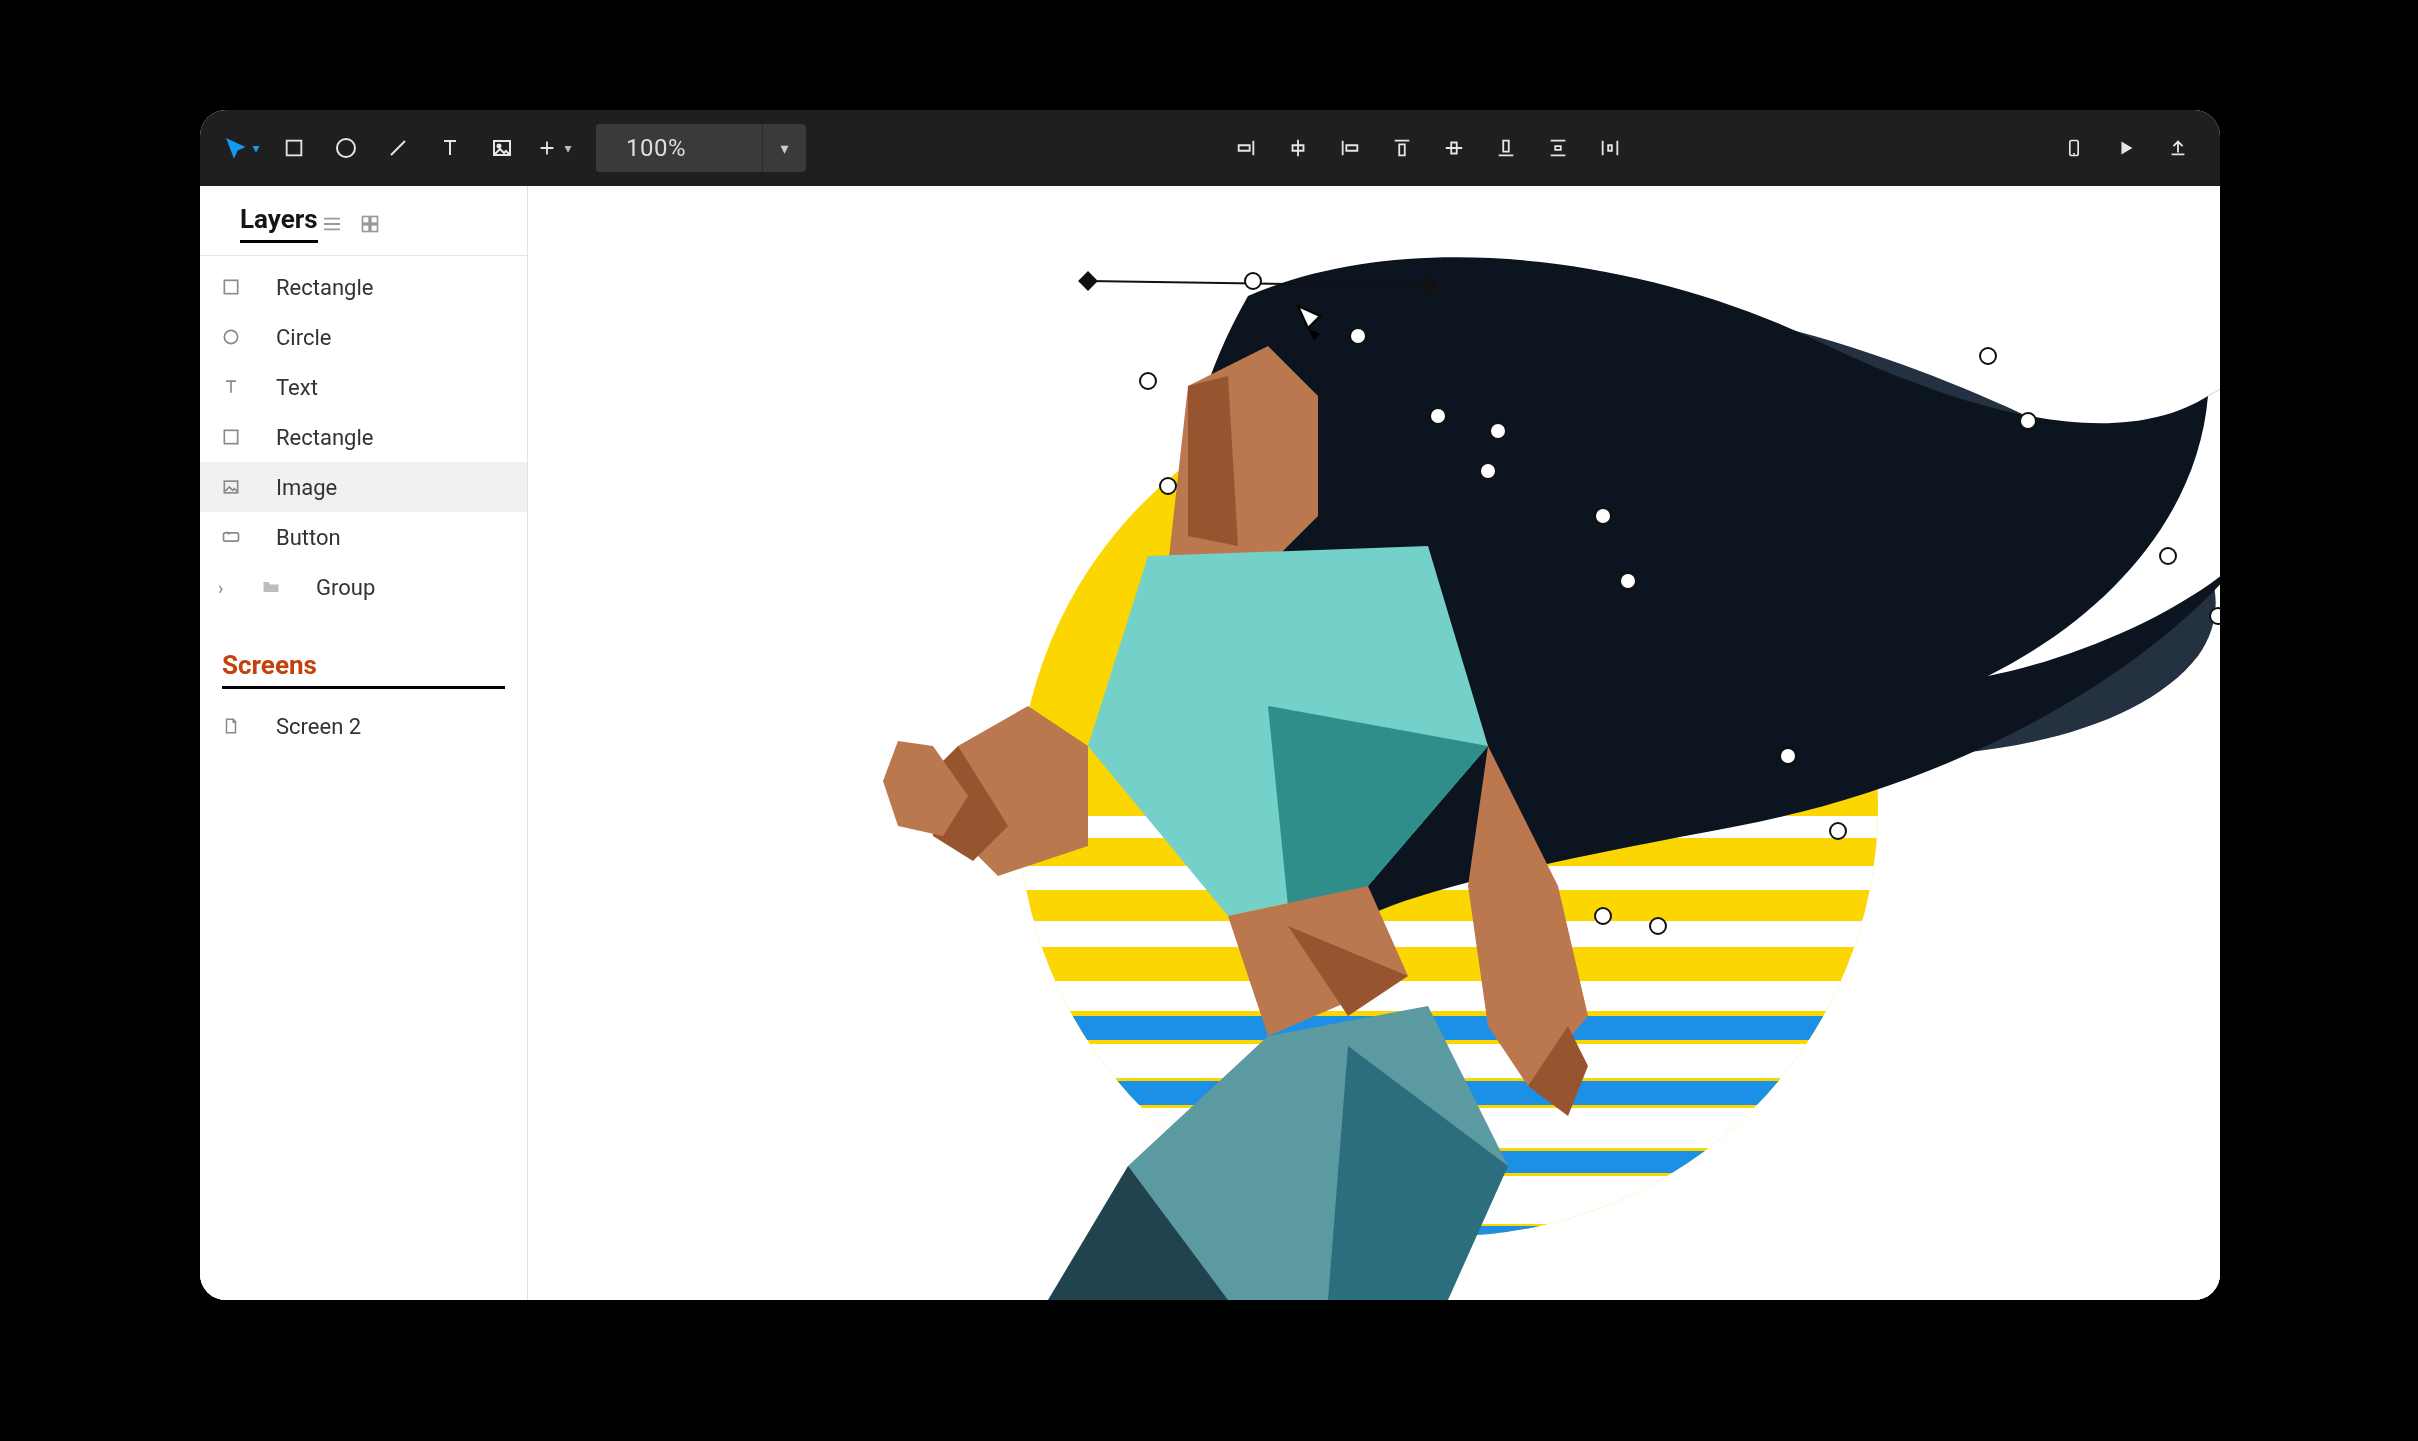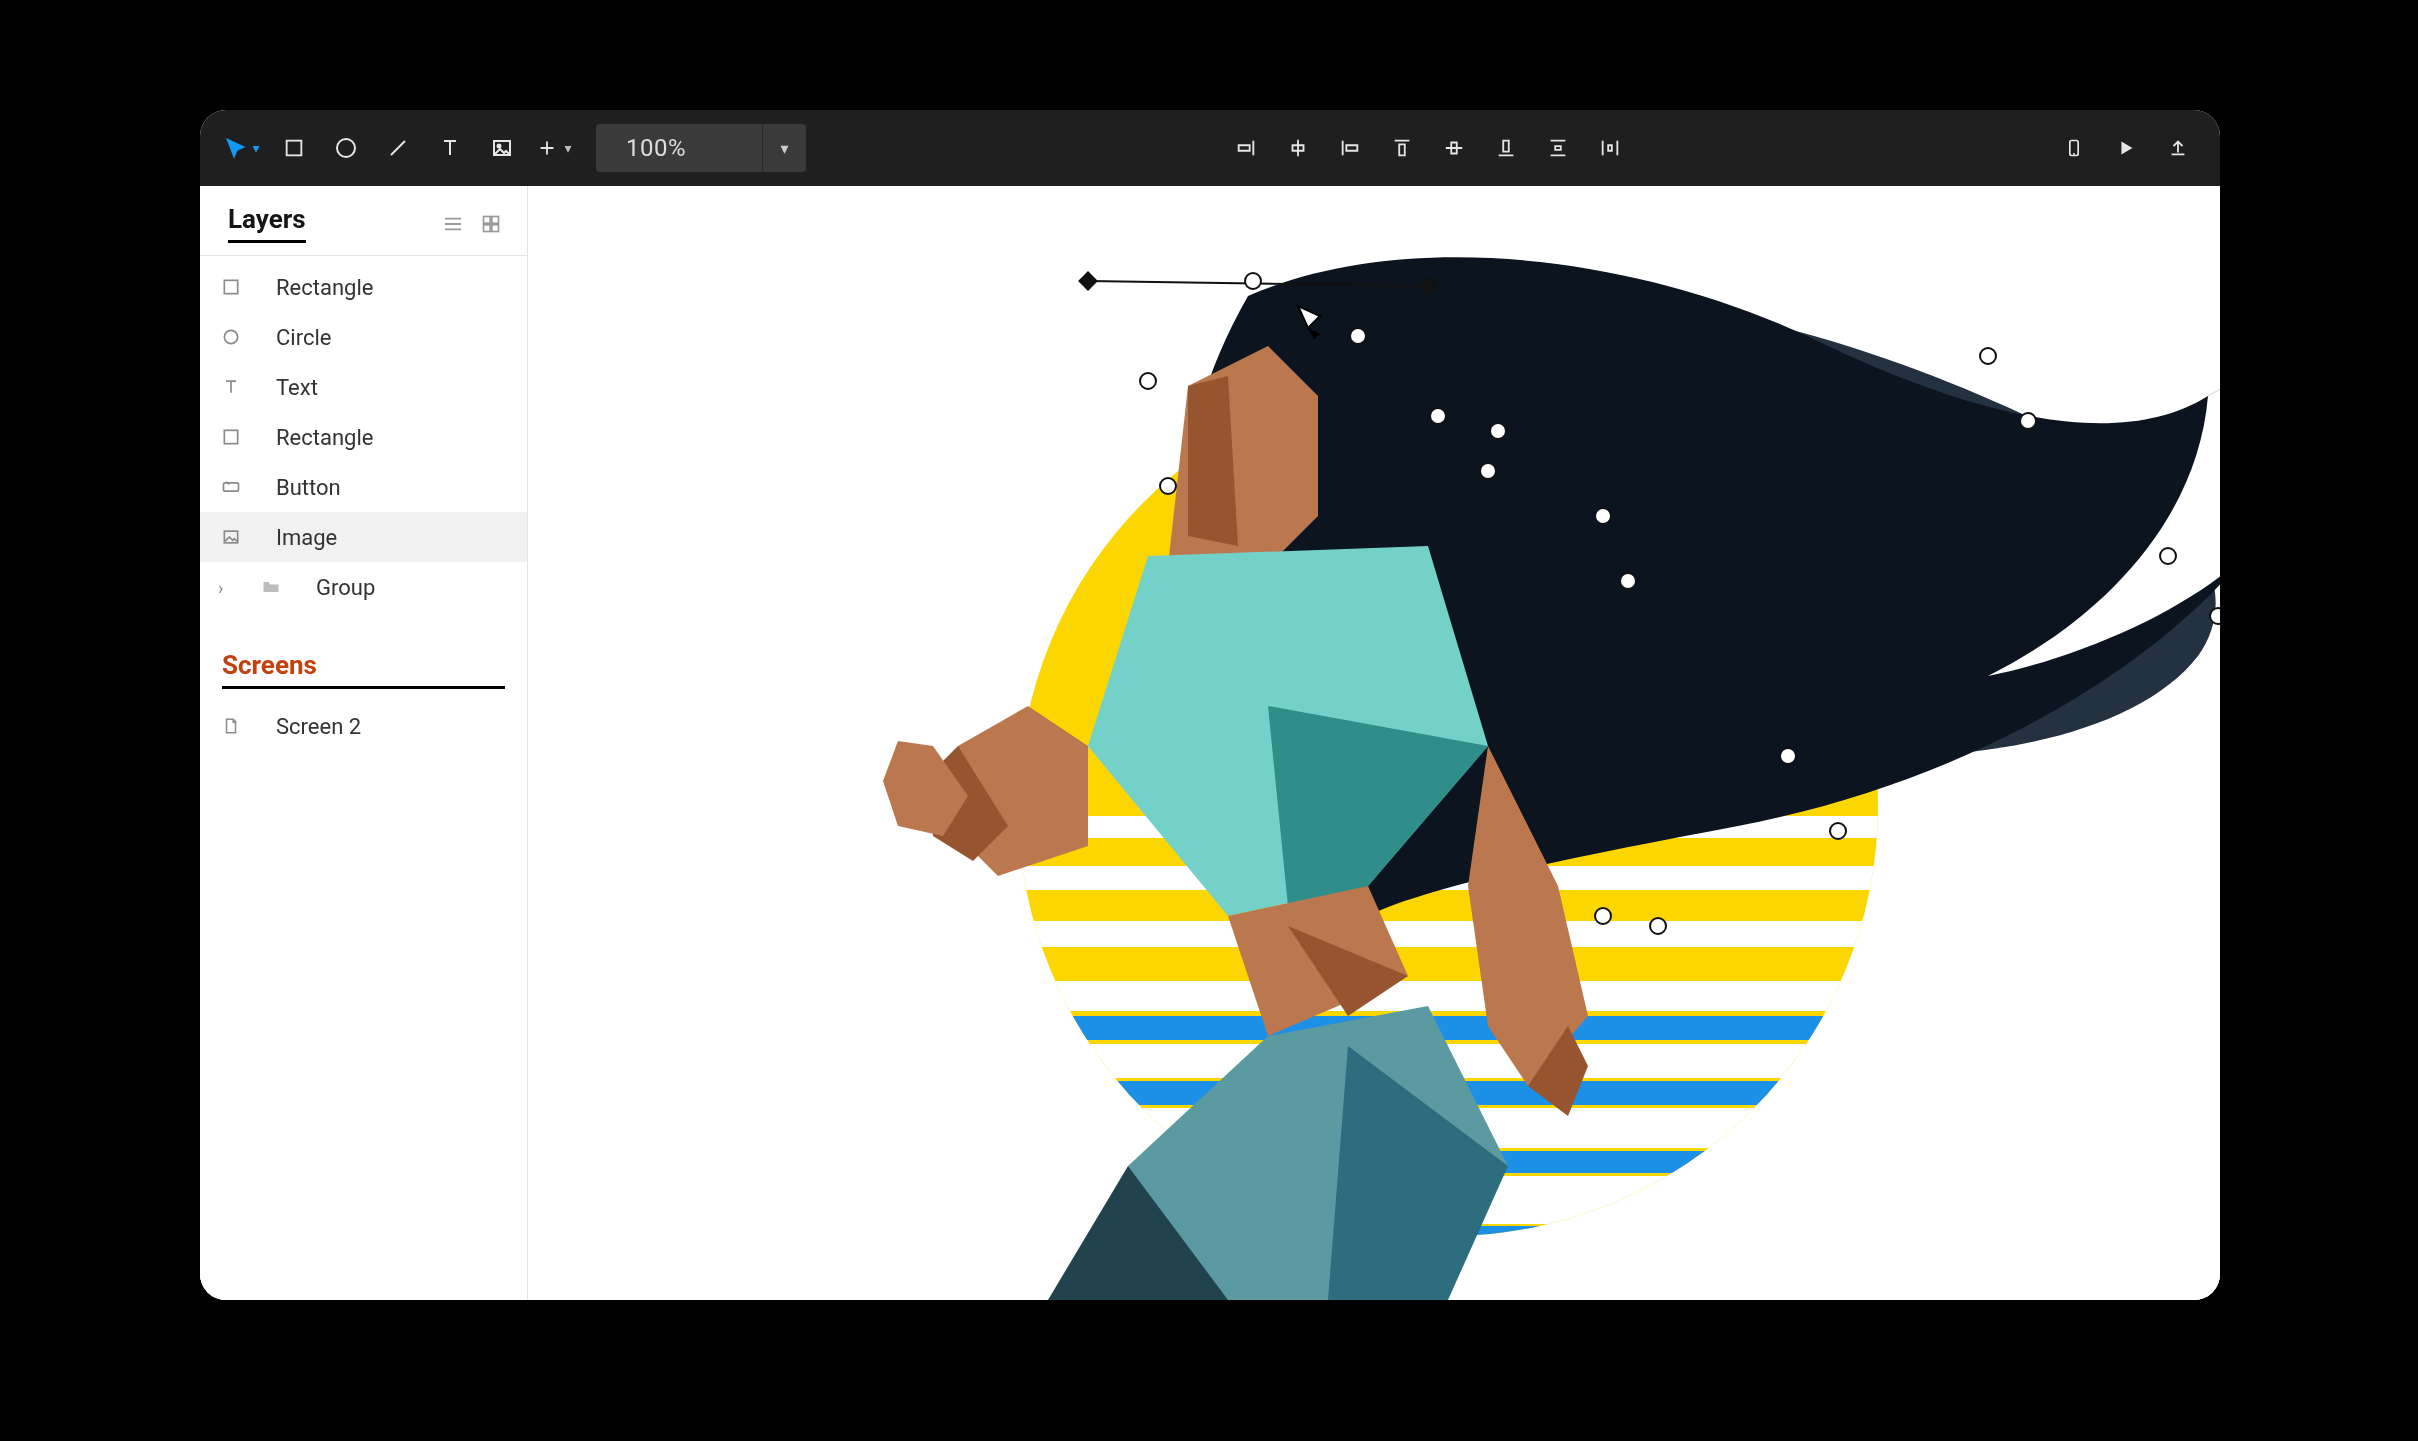--- a/index.html
+++ b/index.html
@@ -17,21 +17,21 @@
   .sel-tool { display:flex; align-items:center; gap:6px;}
   .sel-tool .caret { color:#139af2; font-size:14px; }
   .zoom-box { display:flex; align-items:center; background:#3a3a3a; border-radius:4px; height:48px; margin-left:14px;gap:46px;}
   .zoom-val { width:120px; text-align:center; color:#ddd; font-size:24px; letter-spacing:.5px;}
   .zoom-caret { width:44px; height:48px; display:flex; align-items:center; justify-content:center; border-left:1px solid #2a2a2a; color:#ccc;}
   .tb-grow { flex:1; }
   .tb-right { display:flex; align-items:center; gap:4px;}
   
   .body { position:absolute; top:76px; left:0; right:0; bottom:0; display:flex; background:#fff;}
   .sidebar { width:328px; border-right:1px solid #e2e2e2; background:#fff; padding:18px 0 0 0; color:#222; }
-  .panel-head { display:flex; align-items:center; justify-content:space-between; padding:0 22px 12px 28px;}
+  .panel-head { display:flex; align-items:center; padding:0 22px 12px 40px;}
   .panel-head h2 { font-size:26px; font-weight:700; color:#151515;}
   .panel-head h2::after{ content:""; display:block; height:3px; background:#000; width:100%; margin-top:6px;}
   .view-toggles { display:flex; gap:10px; }
   .vt { width:28px; height:22px; display:flex; align-items:center; justify-content:center; color:#9a9a9a;}
   .vt svg { stroke:#9a9a9a; fill:none; stroke-width:2;}
   .panel-divider { height:1px; background:#e5e5e5; margin-bottom:6px;}
   .layer-list { list-style:none; }
   .layer-item { display:flex; align-items:center; gap:32px; padding:12px 18px; font-size:22px; color:#333; cursor:pointer;}
   .layer-item.selected { background:#f1f1f1;}
   .layer-item .chev { width:14px; color:#888; font-size:18px; margin-right:-6px;}
@@ -214,37 +214,37 @@
             <span>Text</span>
           </li>
           <li class="layer-item">
             <span class="li-icon">
                 <svg width="20" height="20" viewBox="0 0 24 24">
                   <rect x="4" y="4" width="16" height="16"></rect>
                 </svg>
               </span>
             <span>Rectangle</span>
           </li>
+          <li class="layer-item selected">
+            <span class="li-icon">
+                <svg width="20" height="20" viewBox="0 0 24 24">
+                  <rect x="4" y="5" width="16" height="14"></rect>
+                  <path d="M5 17l5-5 4 4 2-2 4 4"></path>
+                </svg>
+              </span>
+            <span>Image</span>
+          </li>
           <li class="layer-item">
             <span class="li-icon">
                 <svg width="22" height="20" viewBox="0 0 24 24">
                   <rect x="3" y="7" width="18" height="10" rx="2"></rect>
                   <path d="M14 12l5 8 2-3 3 1z" fill="#8a8a8a" stroke="none" transform="translate(-4,-4) scale(.7)"></path>
                 </svg>
               </span>
             <span>Button</span>
-          </li>
-          <li class="layer-item selected">
-            <span class="li-icon">
-                <svg width="20" height="20" viewBox="0 0 24 24">
-                  <rect x="4" y="5" width="16" height="14"></rect>
-                  <path d="M5 17l5-5 4 4 2-2 4 4"></path>
-                </svg>
-              </span>
-            <span>Image</span>
           </li>
           <li class="layer-item">
             <span class="chev">›</span>
             <span class="li-icon">
                 <svg width="22" height="20" viewBox="0 0 24 24">
                   <path d="M3 6h6l2 3h10v9H3z" fill="#bdbdbd" stroke="none"></path>
                 </svg>
               </span>
             <span>Group</span>
           </li>

